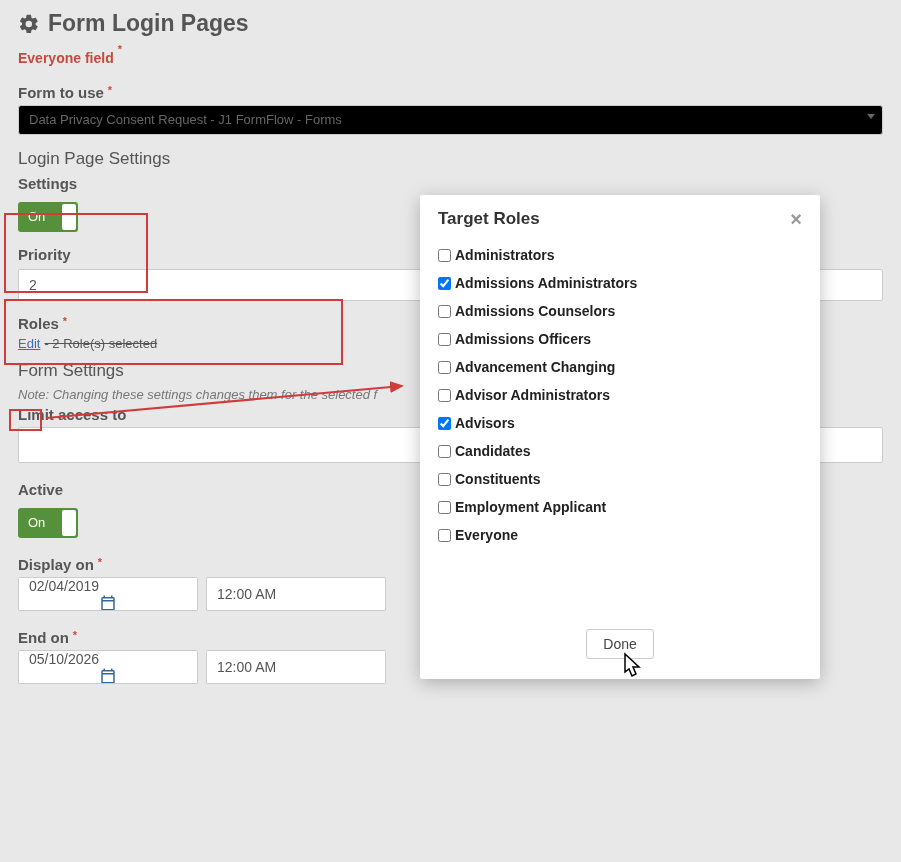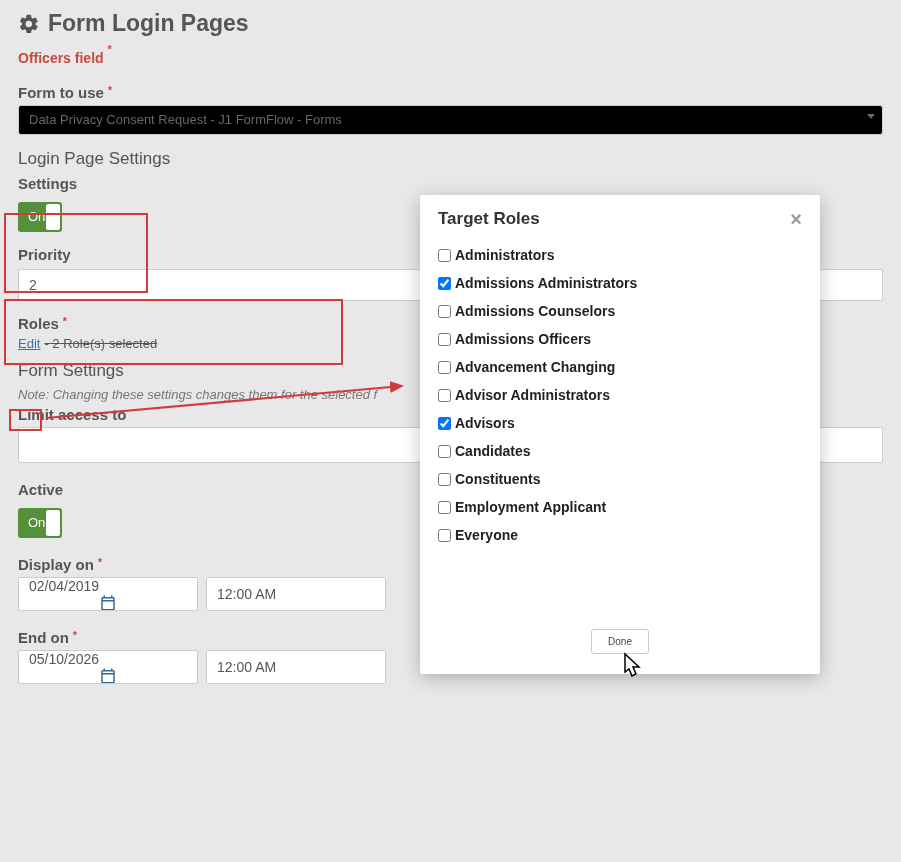--- a/index.html
+++ b/index.html
@@ -66,21 +66,21 @@
     width: 0; height: 0; border-left: 4px solid transparent; border-right:4px solid transparent; border-top:5px solid #666;
   }
   .group { margin-top: 18px; }
   .toggle {
     display: inline-flex;
     align-items: center;
     background: #54913a;
     color: #fff;
     border-radius: 3px;
     height: 30px;
-    width: 44px;
+    width: 60px;
     position: relative;
     font-size: 13px;
     padding-left: 10px;
     cursor: pointer;
   }
   .toggle .knob {
     position:absolute; right:2px; top:2px; bottom:2px; width:14px;
     background:#fff; border-radius:2px;
   }
   .text-input {
@@ -148,21 +148,21 @@
   }
   .role-item { display:flex; align-items:center; gap:4px; padding: 6px 0; }
   .role-item input[type=checkbox]{ width:13px;height:13px; cursor:pointer;}
   .role-item label { font-size:14px; font-weight:700; color:#222; cursor:pointer;}
   .modal-footer {
     padding: 12px 18px 20px 18px;
     display:flex; justify-content:center;
   }
   .btn-done {
     border:1px solid #ccc; background:#fff; color:#444;
-    padding:6px 16px; font-size:10px; border-radius:3px; cursor:pointer;
+    padding:6px 16px; font-size:14px; border-radius:3px; cursor:pointer;
   }
   .cursor {
     position:absolute; left:616px; top:853px; 
     pointer-events:none;
     z-index: 50;
   }
 
   
   .role-list::-webkit-scrollbar { width: 14px; }
   .role-list::-webkit-scrollbar-track { background:#f1f1f1; }
@@ -177,21 +177,21 @@
 <div class="page">
 
   <div class="page-header">
     <svg class="gear-svg" width="22" height="22" viewBox="0 0 24 24">
         <path d="M19.14,12.94a7,7,0,0,0,.05-.94,7,7,0,0,0-.05-.94l2.11-1.65a.5.5,0,0,0,.12-.64l-2-3.46a.5.5,0,0,0-.6-.22l-2.49,1a7,7,0,0,0-1.63-.94l-.38-2.65A.5.5,0,0,0,13.78,2H9.78a.5.5,0,0,0-.49.42L8.91,5.07a7,7,0,0,0-1.63.94l-2.49-1a.5.5,0,0,0-.6.22l-2,3.46a.5.5,0,0,0,.12.64L4.42,11a7,7,0,0,0-.05.94,7,7,0,0,0,.05.94L2.31,14.53a.5.5,0,0,0-.12.64l2,3.46a.5.5,0,0,0,.6.22l2.49-1a7,7,0,0,0,1.63.94l.38,2.65a.5.5,0,0,0,.49.42h4a.5.5,0,0,0,.49-.42l.38-2.65a7,7,0,0,0,1.63-.94l2.49,1a.5.5,0,0,0,.6-.22l2-3.46a.5.5,0,0,0-.12-.64ZM11.78,15.5A3.5,3.5,0,1,1,15.28,12,3.5,3.5,0,0,1,11.78,15.5Z"></path>
       </svg>
     <h1>Form Login Pages</h1>
   </div>
 
   <div class="required-note">
-    <span>Officers field</span><sup>*</sup>
+    <span>Everyone field</span><sup>*</sup>
   </div>
 
   <div class="group">
     <span class="label">
       <span>Form to use</span><span class="ast">*</span>
     </span>
     <div class="select-wrap">
       <div class="select">Data Privacy Consent Request - J1 FormFlow - Forms</div>
       <div class="select-caret"></div>
     </div>

